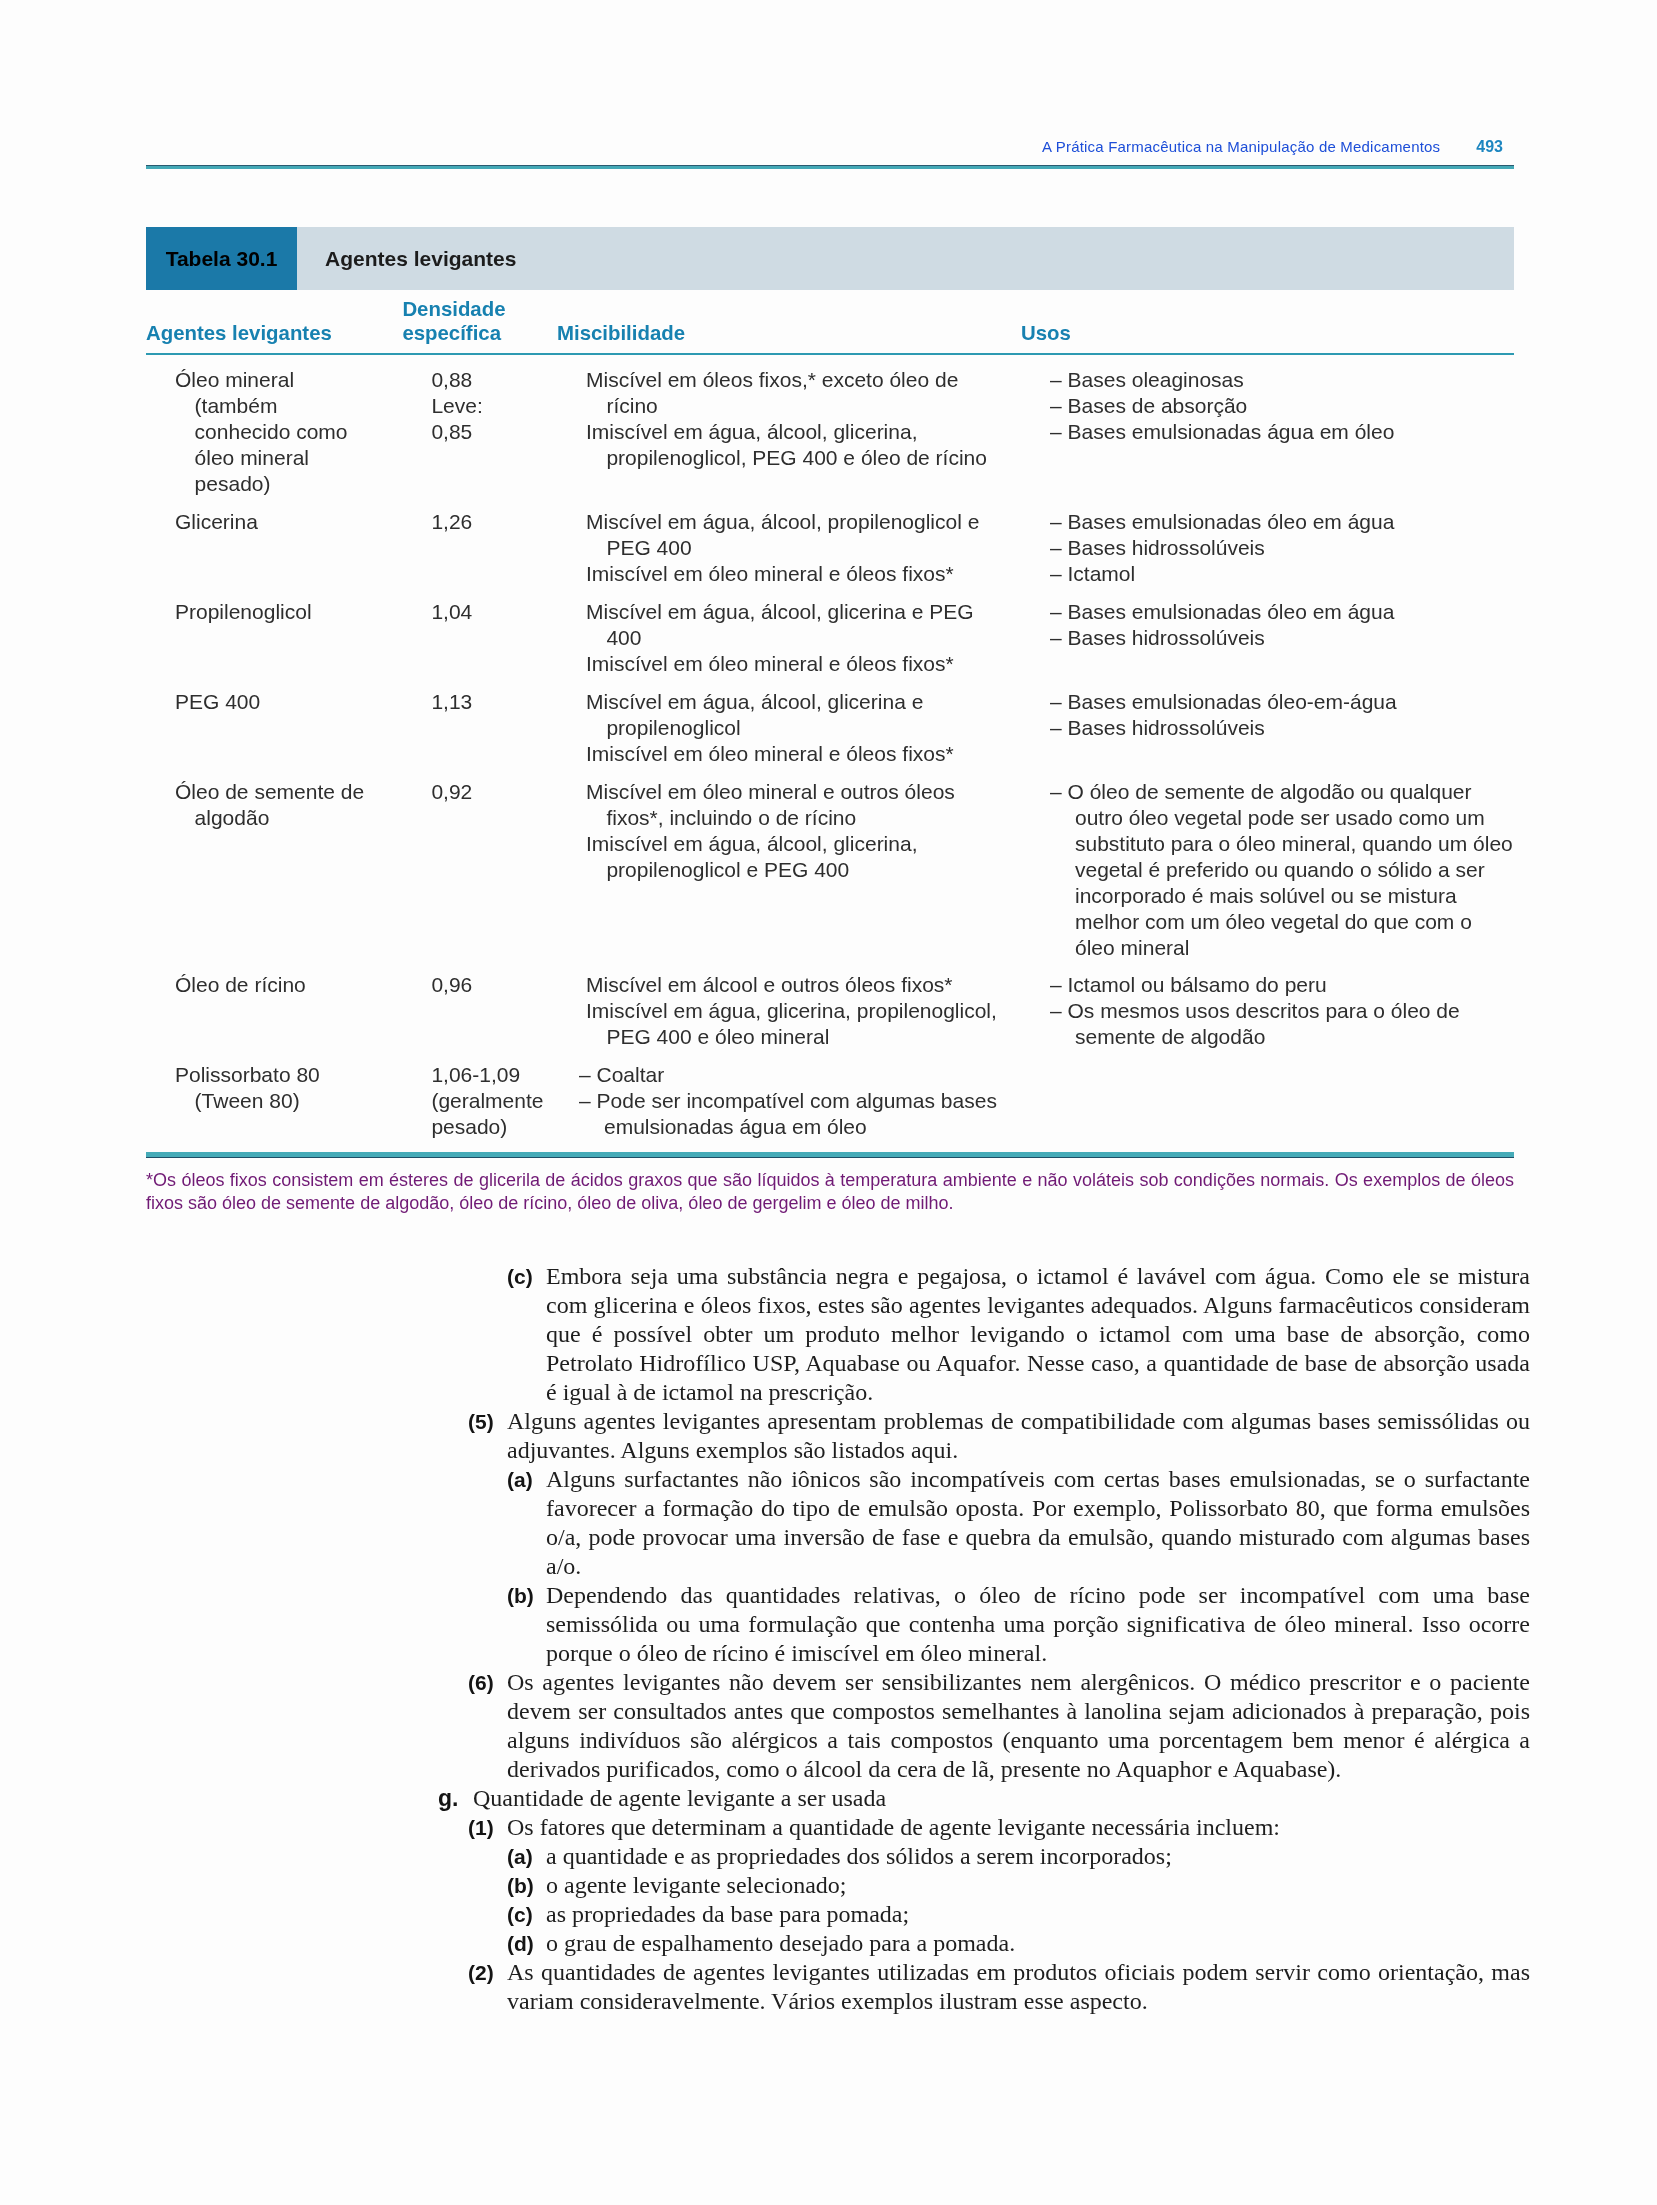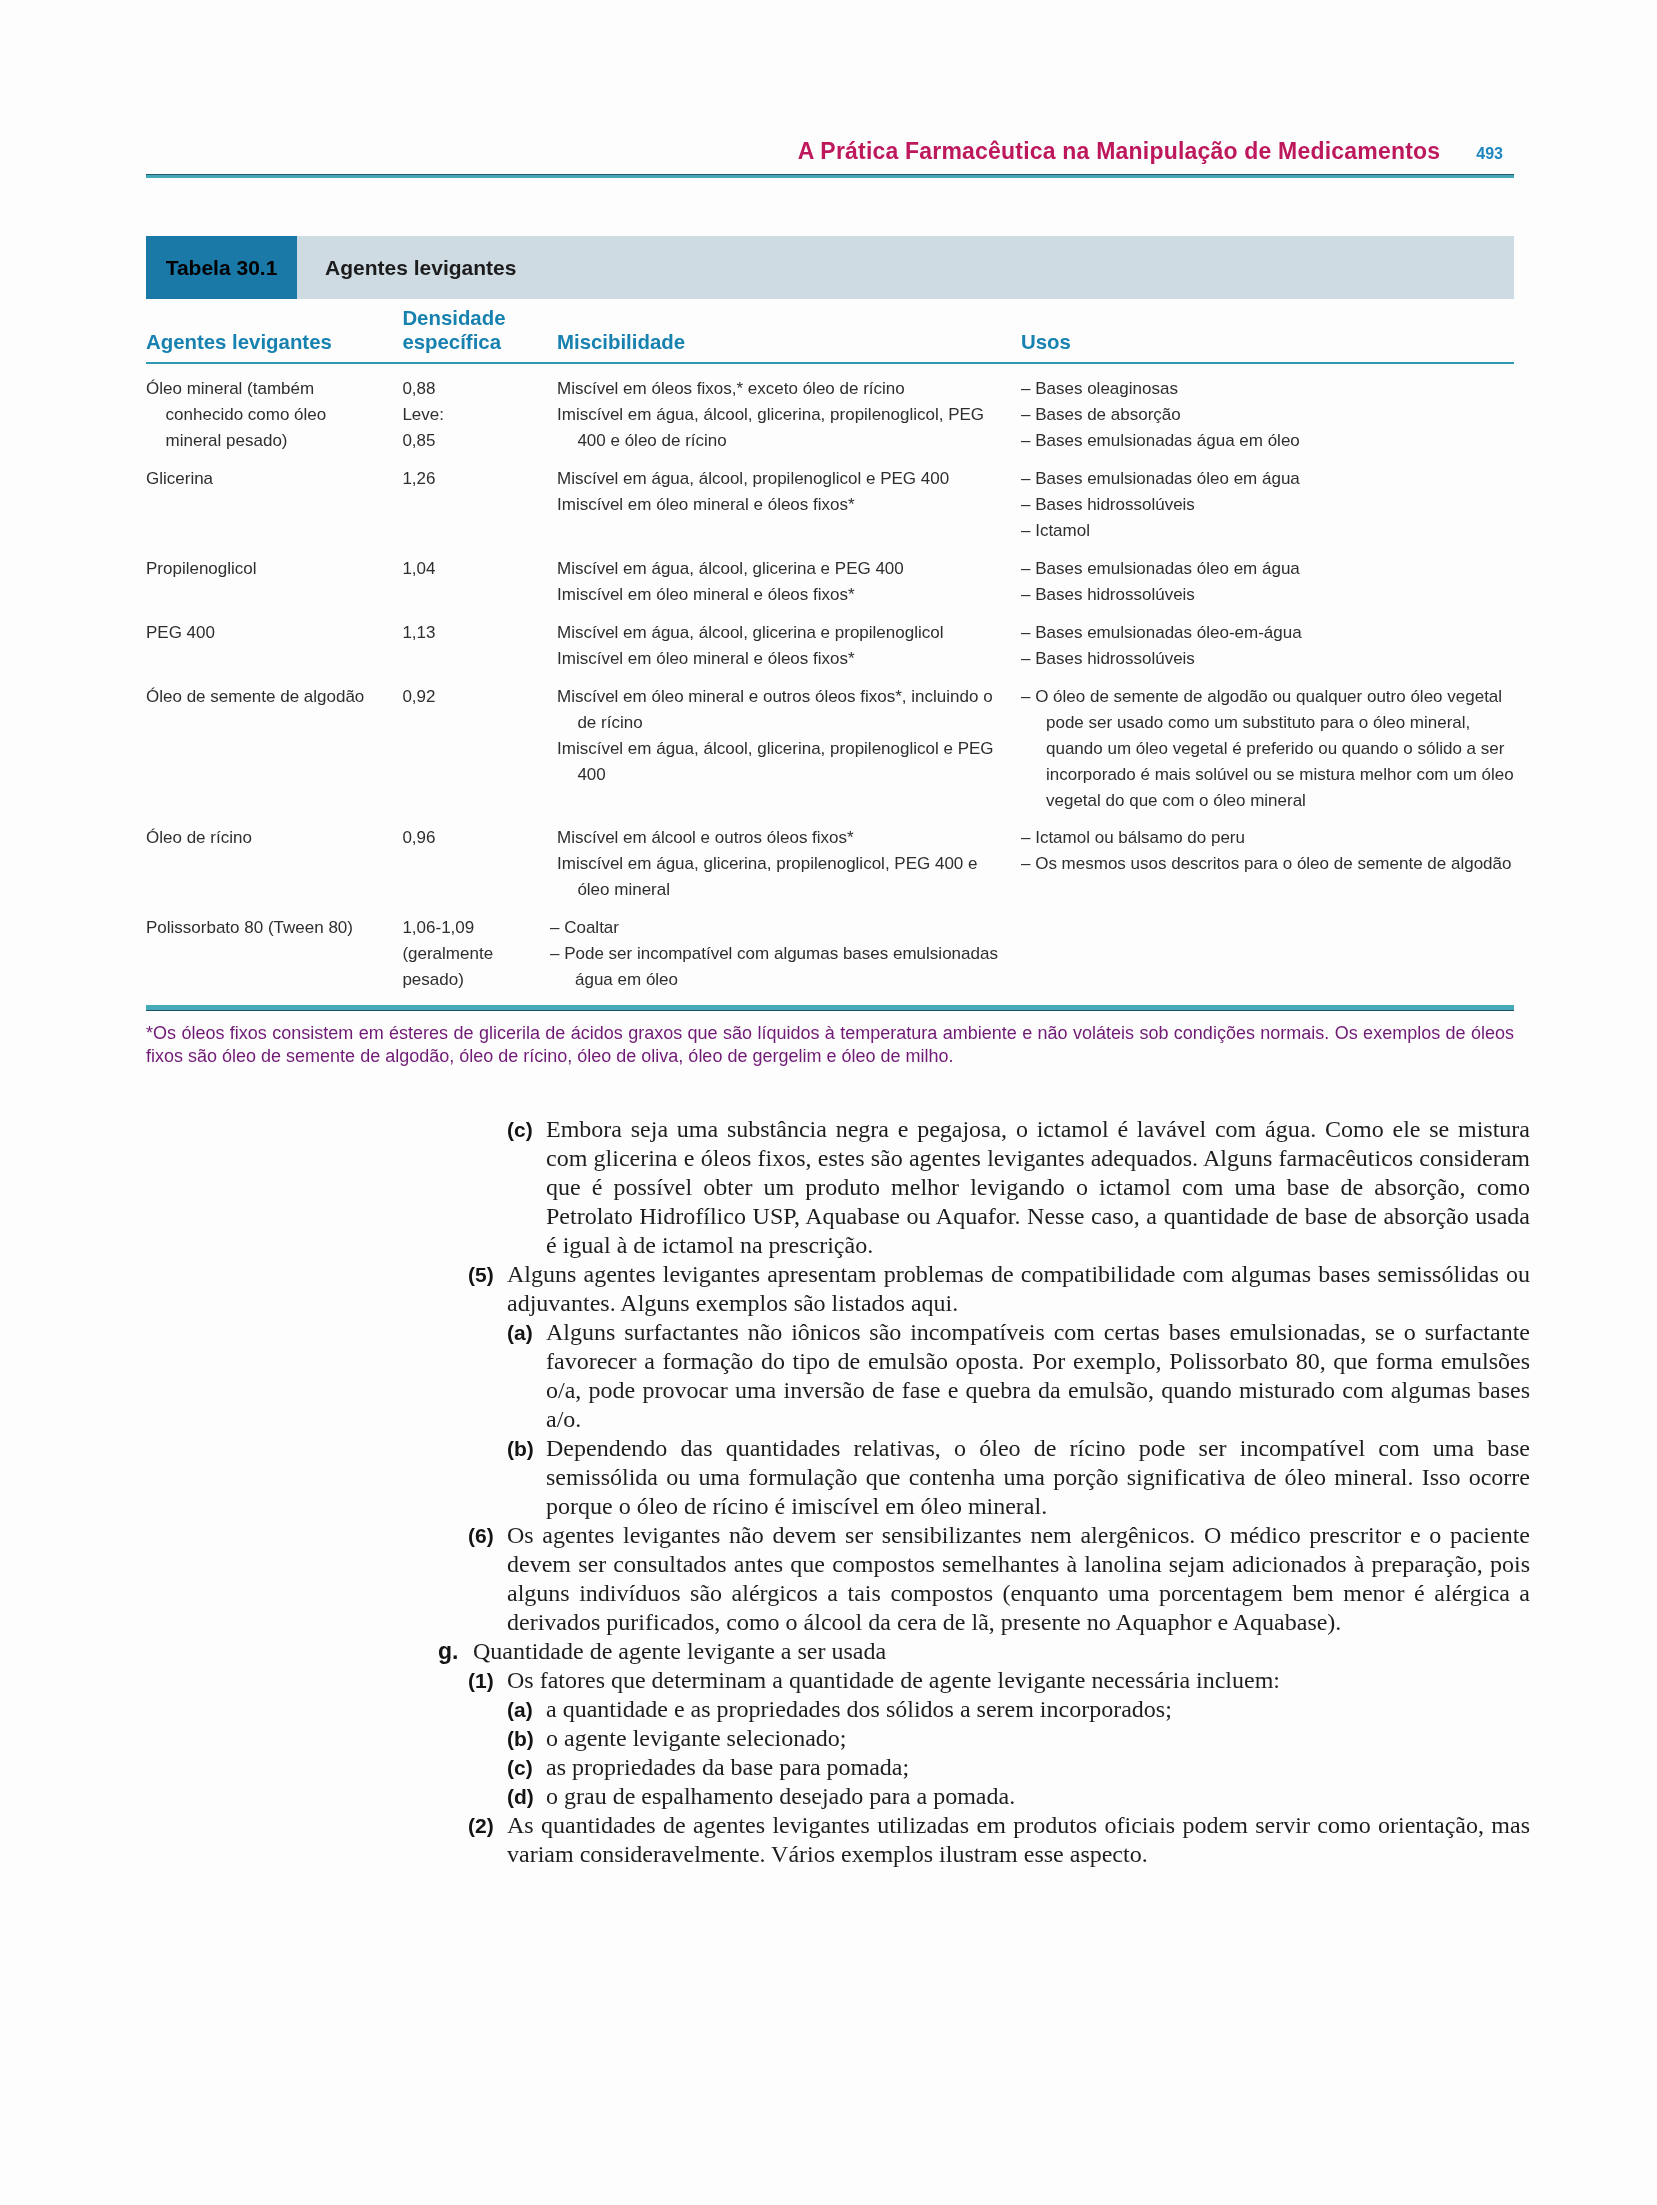--- a/index.html
+++ b/index.html
@@ -16,21 +16,21 @@
     background:#fdfdfd;
     overflow:hidden;
     padding:138px 143px 0 146px;
   }
 
   
   .page-header {
     display:flex; justify-content:flex-end; align-items:baseline;
     gap:36px; padding-right:11px;
   }
-  .ph-title { font-size:23px; color:#be185d; letter-spacing:0.2px;font-weight:bold; }
+  .ph-title { font-size:15px; color:#1d4ed8; letter-spacing:0.2px; }
   .ph-num   { font-size:16px; font-weight:bold; color:#1d86c0; }
   .header-rule {
     margin-top:9.4px; height:3.9px;
     border-top:1.6px solid #2a5a70;
     background:#43a8b6;
   }
 
   
   .table-region { margin-top:58px; }
   .t-titlebar { display:flex; height:63px; }
@@ -49,21 +49,21 @@
   .t-head {
     margin-top:7.8px; padding-bottom:7.8px;
     border-bottom:2.4px solid #2d9ab2;
     align-items:end; min-height:50px;
   }
   .col-h { font-size:20.4px; font-weight:bold; color:#1781b0; line-height:23.5px; }
   .col-h.c2 { padding-left:9.4px; }
   .col-h.c3 { padding-left:7px; }
   .t-body { padding-top:12.6px; }
   .t-row { margin-bottom:11.8px; }
-  .cell { font-size:17px; line-height:26px; color:#2e2e2e; }
+  .cell { font-size:21px; line-height:26px; color:#2e2e2e;margin-left:29px; }
   .cell.agent { padding-left:19.6px; text-indent:-19.6px; padding-right:15.7px; }
   .cell.dens  { padding-left:9.4px; }
   .cell.misc  { padding-left:7px; padding-right:11px; }
   .cell.misc > div { padding-left:20.4px; text-indent:-20.4px; }
   .cell.usos > div { padding-left:25px; text-indent:-25px; }
   .t-footrule {
     height:6.3px; background:#45abb8; border-bottom:1.6px solid #1e4e66;
     margin-top:3.1px;
   }
   .t-footnote {

